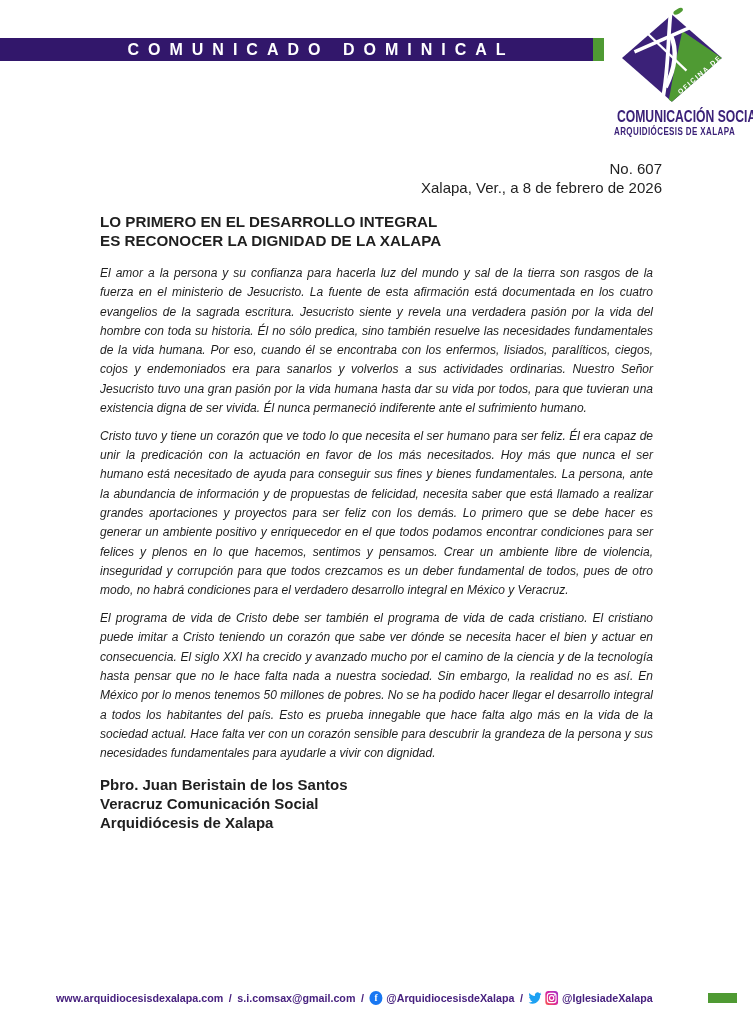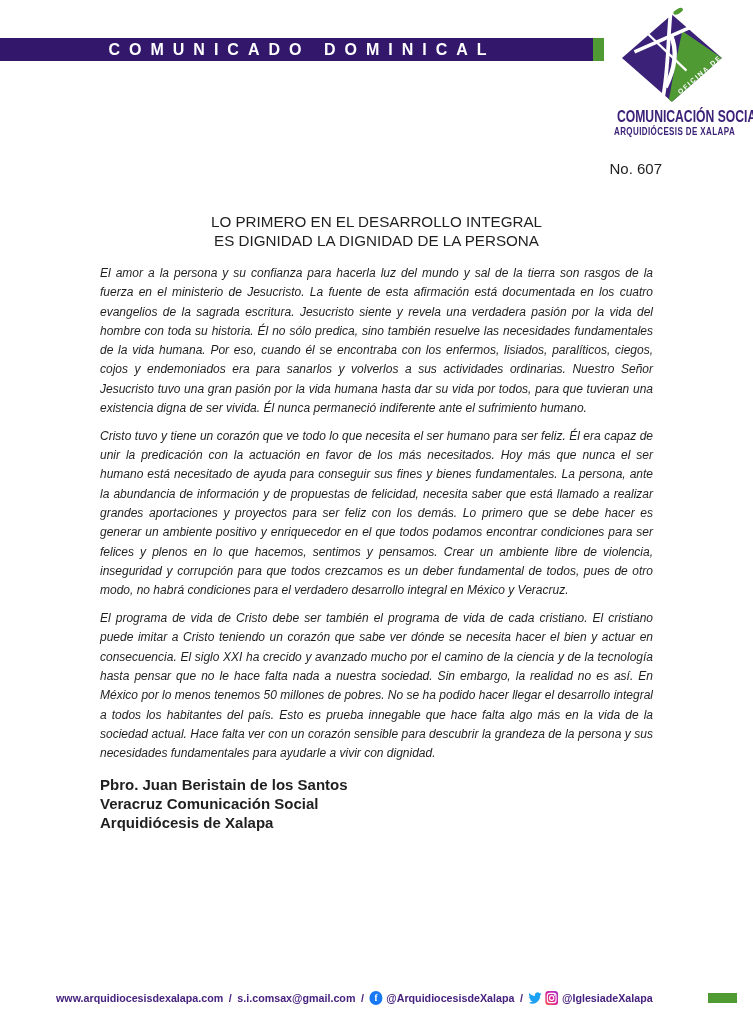--- a/index.html
+++ b/index.html
@@ -2,37 +2,37 @@
 <html><head>
 <meta charset="utf-8">
 <style>
   html,body{margin:0;padding:0;background:#ffffff;}
   .page{position:relative;width:753px;height:1024px;background:#ffffff;overflow:hidden;
         font-family:"Liberation Sans", sans-serif;color:#1f1f1f;}
 
   
   .banner{position:absolute;top:38px;left:0;width:604px;height:23px;background:#32176b;}
   .banner-text{display:block;width:100%;text-align:center;line-height:23px;color:#ffffff;
-               font-size:16px;font-weight:bold;letter-spacing:9px;white-space:nowrap;}
+               font-size:16px;font-weight:bold;letter-spacing:9px;white-space:nowrap;padding-left:19px;}
   .banner-cap{position:absolute;top:0;right:0;width:11px;height:23px;background:#4f9a33;}
 
   
   .logo{position:absolute;top:6px;right:4px;width:150px;text-align:center;}
   .logo svg{display:block;margin:0 auto;}
   .logo-line1{margin-top:2px;font-size:16px;font-weight:bold;color:#3b2178;white-space:nowrap;
               transform:scaleX(0.76);transform-origin:center;}
   .logo-line2{font-size:10px;font-weight:bold;color:#3b2178;white-space:nowrap;
               transform:scaleX(0.80);transform-origin:center;letter-spacing:0.5px;}
 
   
   .meta{position:absolute;top:160px;right:91px;text-align:right;font-size:15px;line-height:18.5px;}
 
   
   .content{position:absolute;top:213px;left:100px;width:553px;}
-  .doc-title{text-align:center;font-weight:normal;font-size:15.2px;line-height:18.5px;margin:0 0 14px 0;}
+  .doc-title{font-weight:bold;font-size:15.2px;line-height:18.5px;margin:0 0 14px 0;}
   .content p{margin:0 0 8.5px 0;text-align:justify;font-size:12px;line-height:19.3px;font-style:italic;}
   .signature{margin-top:12px;text-align:left;font-weight:bold;font-size:15px;line-height:19px;}
 
   
   .footer{position:absolute;left:0;bottom:19px;width:753px;box-sizing:border-box;
           padding:0 16px 0 56px;display:flex;align-items:center;}
   .footer-text{font-size:11.5px;font-weight:bold;color:#47217e;white-space:nowrap;
                transform:scaleX(0.93);transform-origin:left center;display:flex;align-items:center;gap:4px;}
   .footer-text a{color:#47217e;text-decoration:none;}
   .sep{margin:0 2px;}
@@ -67,26 +67,27 @@
       <path d="M22,24 L62,62" stroke="#ffffff" stroke-width="2.2" fill="none"></path>
       <path d="M47,28 C54,44 50,62 42,78" stroke="#ffffff" stroke-width="4.2" fill="none"></path>
       <text transform="translate(56,85) rotate(-41)" font-size="6.5" letter-spacing="1.6" fill="#ffffff" font-weight="bold" font-family="Liberation Sans, sans-serif">OFICINA DE</text>
     </svg>
     <div class="logo-line1">COMUNICACIÓN SOCIAL</div>
     <div class="logo-line2">ARQUIDIÓCESIS DE XALAPA</div>
   </div>
 
   <div class="meta">
     <div>No. 607</div>
+    <div>Xalapa, Ver., a 8 de febrero de 2026</div>
   </div>
 
   <div class="content">
     <div class="doc-title">
       <div>LO PRIMERO EN EL DESARROLLO INTEGRAL</div>
-      <div>ES DIGNIDAD LA DIGNIDAD DE LA PERSONA</div>
+      <div>ES RECONOCER LA DIGNIDAD DE LA XALAPA</div>
     </div>
 
     <p>El amor a la persona y su confianza para hacerla luz del mundo y sal de la tierra son rasgos de la fuerza en el ministerio de Jesucristo. La fuente de esta afirmación está documentada en los cuatro evangelios de la sagrada escritura. Jesucristo siente y revela una verdadera pasión por la vida del hombre con toda su historia. Él no sólo predica, sino también resuelve las necesidades fundamentales de la vida humana. Por eso, cuando él se encontraba con los enfermos, lisiados, paralíticos, ciegos, cojos y endemoniados era para sanarlos y volverlos a sus actividades ordinarias. Nuestro Señor Jesucristo tuvo una gran pasión por la vida humana hasta dar su vida por todos, para que tuvieran una existencia digna de ser vivida. Él nunca permaneció indiferente ante el sufrimiento humano.</p>
     <p>Cristo tuvo y tiene un corazón que ve todo lo que necesita el ser humano para ser feliz. Él era capaz de unir la predicación con la actuación en favor de los más necesitados. Hoy más que nunca el ser humano está necesitado de ayuda para conseguir sus fines y bienes fundamentales. La persona, ante la abundancia de información y de propuestas de felicidad, necesita saber que está llamado a realizar grandes aportaciones y proyectos para ser feliz con los demás. Lo primero que se debe hacer es generar un ambiente positivo y enriquecedor en el que todos podamos encontrar condiciones para ser felices y plenos en lo que hacemos, sentimos y pensamos. Crear un ambiente libre de violencia, inseguridad y corrupción para que todos crezcamos es un deber fundamental de todos, pues de otro modo, no habrá condiciones para el verdadero desarrollo integral en México y Veracruz.</p>
     <p>El programa de vida de Cristo debe ser también el programa de vida de cada cristiano. El cristiano puede imitar a Cristo teniendo un corazón que sabe ver dónde se necesita hacer el bien y actuar en consecuencia. El siglo XXI ha crecido y avanzado mucho por el camino de la ciencia y de la tecnología hasta pensar que no le hace falta nada a nuestra sociedad. Sin embargo, la realidad no es así. En México por lo menos tenemos 50 millones de pobres. No se ha podido hacer llegar el desarrollo integral a todos los habitantes del país. Esto es prueba innegable que hace falta algo más en la vida de la sociedad actual. Hace falta ver con un corazón sensible para descubrir la grandeza de la persona y sus necesidades fundamentales para ayudarle a vivir con dignidad.</p>
 
     <div class="signature">
       <div>Pbro. Juan Beristain de los Santos</div>
       <div>Veracruz Comunicación Social</div>
       <div>Arquidiócesis de Xalapa</div>

